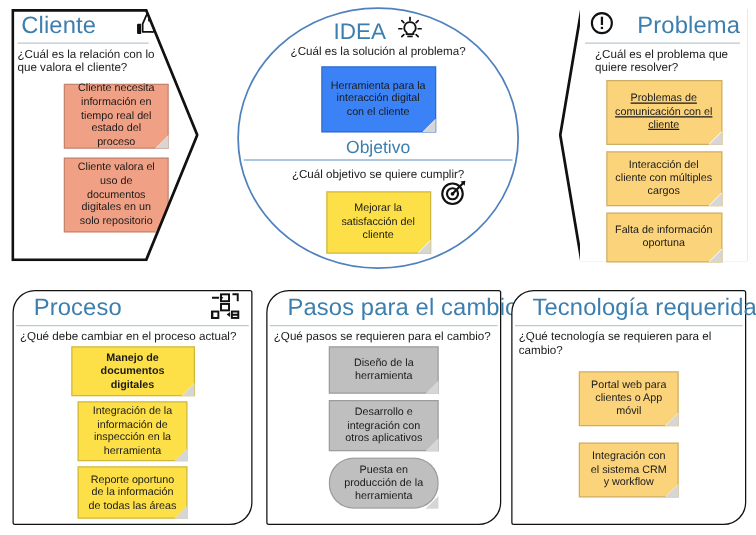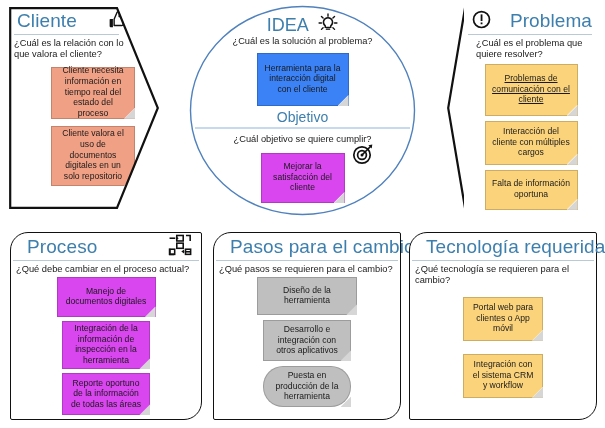--- a/index.html
+++ b/index.html
@@ -41,21 +41,21 @@
     position:absolute;right:-1px;bottom:-1px;width:11px;height:11px;
     background:#ffffff;
     clip-path:polygon(100% 0,100% 100%,0 100%);
   }
   .card .fold:after{
     content:"";position:absolute;right:0;bottom:0;width:0;height:0;
     border-left:11px solid transparent;border-bottom:11px solid rgba(0,0,0,.16);
   }
   .c-salmon{background:#f0a085;}
   .c-blue{background:#3b82f6;}
-  .c-green{background:#d946ef;}
+  .c-green{background:#fde047;}
   .c-amber{background:#fbd37b;}
   .c-gray{background:#bfbfbf;}
 
   
   #cliente{
     left:9px;top:7px;width:150px;height:202px;
     background:#ffffff;
     clip-path:polygon(0 0,72% 0,100% 50%,72% 100%,0 100%);
     border:0;
   }
@@ -222,21 +222,21 @@
             <path d="M24.4 19.4h-6.2"></path>
           </g>
           <path d="M8.6 2.4l0 4.4 3-2.2z" fill="#111"></path>
           <path d="M17.4 21.4l0-4.4-3 2.2z" fill="#111"></path>
         </svg>
       </span>
     </div>
     <div class="panel-rule" style="margin:0 2px;"></div>
     <div class="panel-q">¿Qué debe cambiar en el proceso actual?</div>
     <div class="cards" style="gap:4px;padding-top:0;">
-      <div class="card c-green" style="width:99px;height:40px;">
+      <div class="card c-green" style="width:99px;height:40px;font-weight:bold;">
         <span>Manejo de documentos digitales</span>
           <i class="fold"></i>
       </div>
       <div class="card c-green" style="width:88px;height:48px;">
         <span>Integración de la información de inspección en la herramienta</span>
           <i class="fold"></i>
       </div>
       <div class="card c-green" style="width:88px;height:42px;">
         <span>Reporte oportuno de la información de todas las áreas</span>
           <i class="fold"></i>
@@ -259,21 +259,21 @@
             <rect x="7.8" y="7.7" width="6" height="1.2"></rect>
             <rect x="7.8" y="11.5" width="6" height="1.2"></rect>
             <rect x="7.8" y="15.3" width="6" height="1.2"></rect>
           </g>
         </svg>
       </span>
     </div>
     <div class="panel-rule" style="margin:0 2px;"></div>
     <div class="panel-q">¿Qué pasos se requieren para el cambio?</div>
     <div class="cards" style="gap:5px;padding-top:0;">
-      <div class="card c-gray" style="width:100px;height:38px;justify-content:flex-end;">
+      <div class="card c-gray" style="width:88px;height:38px;justify-content:flex-end;">
         <span>Diseño de la herramienta</span>
           <i class="fold"></i>
       </div>
       <div class="card c-gray" style="width:88px;height:41px;">
         <span>Desarrollo e integración con otros aplicativos</span>
           <i class="fold"></i>
       </div>
       <div class="card c-gray" style="width:88px;height:41px;border-radius:20px;">
         <span>Puesta en producción de la herramienta</span>
           <i class="fold"></i>

